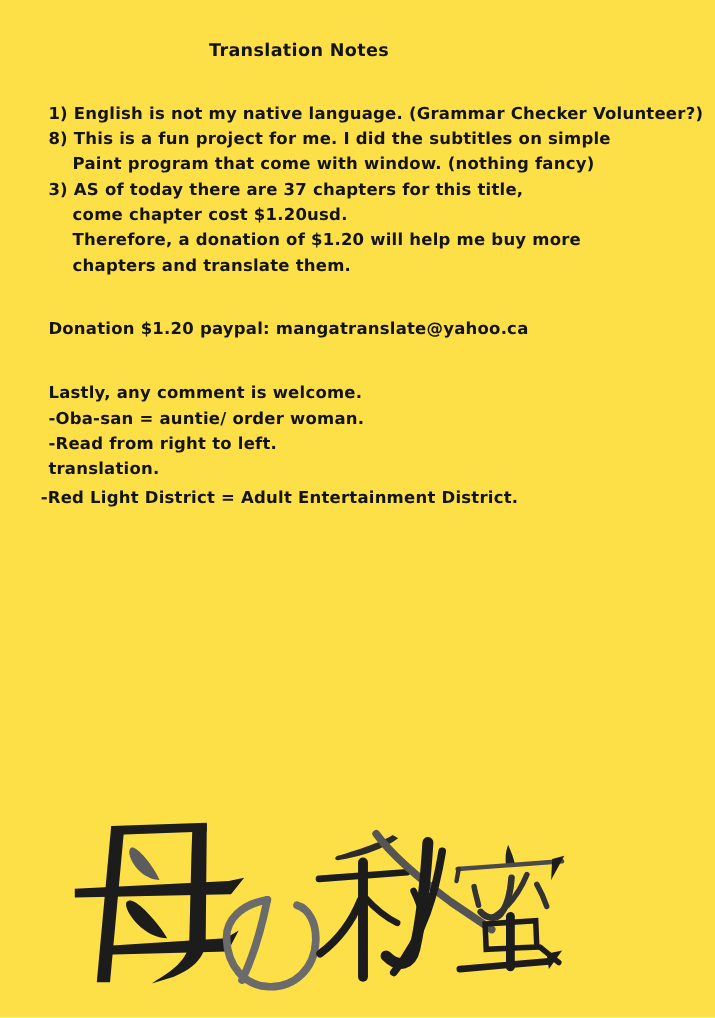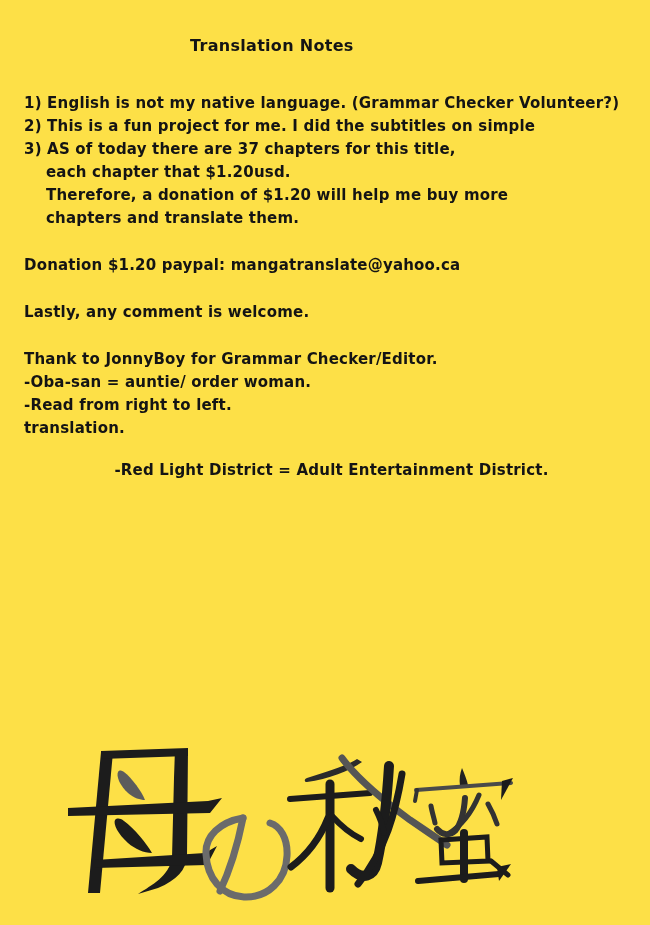--- a/index.html
+++ b/index.html
@@ -15,64 +15,64 @@
     position:absolute;
     left:190px;top:36px;
     margin:0;
     font-size:16px;
     font-weight:700;
     letter-spacing:.3px;
     color:#141414;
   }
   .notes{
     position:absolute;
-    left:24px;top:92px;right:4px;
+    left:44px;top:92px;right:4px;
   }
   .ln{
     margin:0;
     height:23px;
     line-height:23px;
     font-size:15px;
     font-weight:700;
     letter-spacing:.2px;
     white-space:nowrap;
   }
   .ln.sub{padding-left:22px;}
-  .ln.gap{margin-top:24px;}
-  .ln.outdent{margin-left:-7px;margin-top:19px;text-align:center;}
+  .ln.gap{margin-top:35px;}
+  .ln.outdent{margin-left:-7px;margin-top:3px;}
   .title-art{
     position:absolute;
     left:50px;top:738px;
     width:470px;height:170px;
   }
   .sr{
     position:absolute;width:1px;height:1px;
     overflow:hidden;clip:rect(0 0 0 0);white-space:nowrap;
   }
 </style>
 </head>
 <body>
 
 <div class="page">
 
   <h1 class="page-title">Translation Notes</h1>
 
   <div class="notes">
     <p class="ln">1) English is not my native language. (Grammar Checker Volunteer?)</p>
-    <p class="ln">2) This is a fun project for me. I did the subtitles on simple</p>
+    <p class="ln">8) This is a fun project for me. I did the subtitles on simple</p>
+    <p class="ln sub">Paint program that come with window. (nothing fancy)</p>
     <p class="ln">3) AS of today there are 37 chapters for this title,</p>
-    <p class="ln sub">each chapter that $1.20usd.</p>
+    <p class="ln sub">come chapter cost $1.20usd.</p>
     <p class="ln sub">Therefore, a donation of $1.20 will help me buy more</p>
     <p class="ln sub">chapters and translate them.</p>
 
     <p class="ln gap">Donation $1.20 paypal: mangatranslate@yahoo.ca</p>
 
     <p class="ln gap">Lastly, any comment is welcome.</p>
 
-    <p class="ln gap">Thank to JonnyBoy for Grammar Checker/Editor.</p>
 
     <p class="ln">-Oba-san = auntie/ order woman.</p>
     <p class="ln">-Read from right to left.</p>
     <p class="ln">translation.</p>
     <p class="ln outdent">-Red Light District = Adult Entertainment District.</p>
   </div>
 
   <span class="sr">母の秘蜜</span>
 
   <svg class="title-art" viewBox="0 0 470 170" xmlns="http://www.w3.org/2000/svg" aria-hidden="true">

